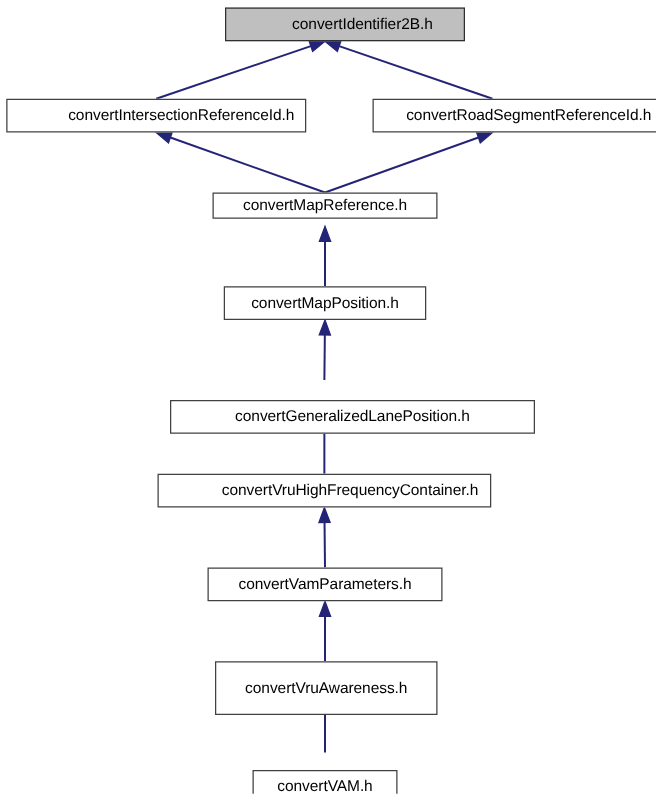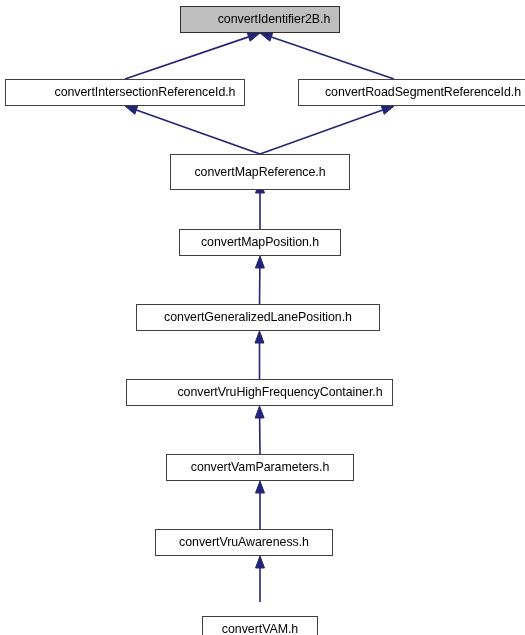--- a/index.html
+++ b/index.html
@@ -92,44 +92,44 @@
       <g>
         <line x1="260" y1="529" x2="260" y2="493" stroke="#242477" stroke-width="1.6"></line>
         <polygon points="260,481 264.5,493 255.5,493" fill="#242477" stroke="#242477" stroke-width="1"></polygon>
       </g>
       <g>
         <line x1="260" y1="602" x2="260" y2="568" stroke="#242477" stroke-width="1.6"></line>
         <polygon points="260,556 264.5,568 255.5,568" fill="#242477" stroke="#242477" stroke-width="1"></polygon>
       </g>
     </svg>
   <div id="nodes-layer">
-      <div class="node highlight" style="left: 180px; top: 6px; width: 160px; height: 27px; padding-left: 28px;">
+      <div class="node highlight" style="left: 180px; top: 6px; width: 192px; height: 27px; padding-left: 28px;">
         <span class="node-label">convertIdentifier2B.h</span>
       </div>
       <div class="node" style="left: 5px; top: 79px; width: 240px; height: 27px; padding-left: 40px;">
         <span class="node-label">convertIntersectionReferenceId.h</span>
       </div>
       <div class="node" style="left: 269px; top: 79px; width: 250px; height: 27px; margin-left: 29px;">
         <span class="node-label">convertRoadSegmentReferenceId.h</span>
       </div>
-      <div class="node" style="left: 170px; top: 154px; width: 180px; height: 36px;">
+      <div class="node" style="left: 170px; top: 154px; width: 180px; height: 21px;">
         <span class="node-label">convertMapReference.h</span>
       </div>
       <div class="node" style="left: 179px; top: 229px; width: 162px; height: 27px;">
         <span class="node-label">convertMapPosition.h</span>
       </div>
-      <div class="node" style="left: 136px; top: 304px; width: 244px; height: 27px; text-align: center;">
+      <div class="node" style="left: 136px; top: 320px; width: 292px; height: 27px; text-align: center;">
         <span class="node-label">convertGeneralizedLanePosition.h</span>
       </div>
       <div class="node" style="left: 126px; top: 379px; width: 267px; height: 27px; padding-left: 41px;">
         <span class="node-label">convertVruHighFrequencyContainer.h</span>
       </div>
       <div class="node" style="left: 166px; top: 454px; width: 188px; height: 27px;">
         <span class="node-label">convertVamParameters.h</span>
       </div>
-      <div class="node" style="left: 155px; top: 529px; width: 178px; height: 27px;">
+      <div class="node" style="left: 172px; top: 529px; width: 178px; height: 43px;">
         <span class="node-label">convertVruAwareness.h</span>
       </div>
       <div class="node" style="left: 202px; top: 602px; width: 116px; height: 27px; margin-top: 14px;">
         <span class="node-label">convertVAM.h</span>
       </div>
     </div>
 </div>
 
 </body></html>

